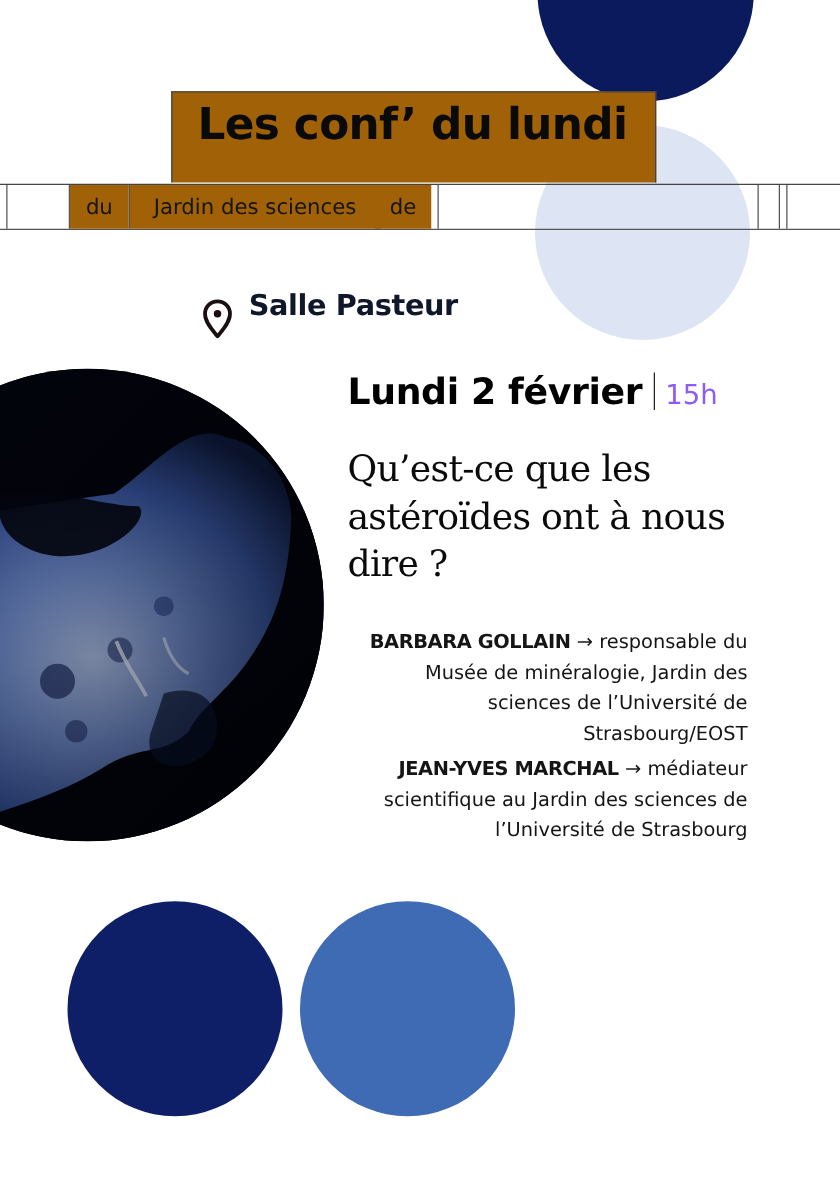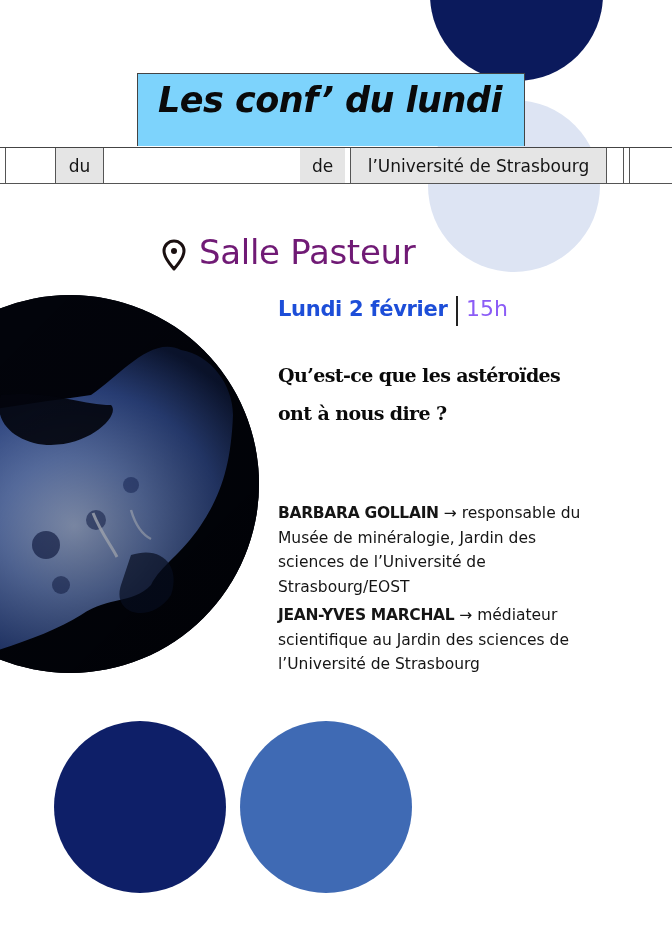--- a/index.html
+++ b/index.html
@@ -8,76 +8,76 @@
       background: #ffffff; font-family: "DejaVu Sans", "Liberation Sans", sans-serif; color: #111;
     }
     .circle { position: absolute; border-radius: 50%; }
     #c-top { left: 430px; top: -92px; width: 173px; height: 173px; background: #0b1a5c; }
     #c-light { left: 428px; top: 100px; width: 172px; height: 172px; background: #dde4f3; }
     #c-bl { left: 54px; top: 721px; width: 172px; height: 172px; background: #0e1f68; }
     #c-br { left: 240px; top: 721px; width: 172px; height: 172px; background: #3f6ab4; }
 
     #title-box {
       position: absolute; left: 137px; top: 73px; width: 388px; height: 73px;
-      border: 1.5px solid #444; border-bottom: none; background: #7dd3fc; box-sizing: border-box; font-style: italic;
+      border: 1.5px solid #444; border-bottom: none; background: #a16207; box-sizing: border-box;
     }
     #title-text {
       position: absolute; left: 20px; top: 6px; font-weight: bold; font-size: 35px;
       letter-spacing: -0.5px; color: #0a0a0a;
     }
 
     #strip {
       position: absolute; left: 0; top: 147px; width: 672px; height: 37px;
       border-top: 1.5px solid #444; border-bottom: 1.5px solid #555; box-sizing: border-box;
     }
     .vline { position: absolute; top: 0; width: 1px; height: 100%; background: #555; }
     .cell {
       position: absolute; top: 0; height: 100%; display: flex; align-items: center; justify-content: center;
-      font-size: 17px; color: #151515; background: #e5e5e5;
+      font-size: 17px; color: #151515; background: #a16207;
     }
 
     #pin { position: absolute; left: 161px; top: 239px; width: 26px; height: 32px; }
-    #venue { position: absolute; left: 199px; top: 232px; font-size: 34px; font-weight: normal; color: #701a75; letter-spacing: -0.3px; }
+    #venue { position: absolute; left: 199px; top: 232px; font-size: 23px; font-weight: bold; color: #0f172a; letter-spacing: -0.3px; }
 
     #asteroid {
       position: absolute; left: -119px; top: 295px; width: 378px; height: 378px; border-radius: 50%;
       overflow: hidden; background: #02040c;
     }
 
     #date-line { position: absolute; left: 278px; top: 296px; display: flex; align-items: baseline; }
-    #date { font-size: 21px; font-weight: bold; color: #1d4ed8; letter-spacing: -0.3px; }
+    #date { font-size: 29px; font-weight: bold; color: #000000; letter-spacing: -0.3px; }
     #sep { display: inline-block; width: 1.5px; height: 30px; background: #222; margin: 0 8px 0 9px; align-self: center; }
     #time { font-size: 22px; color: #8b5cf6; }
 
     #question {
       position: absolute; left: 278px; top: 356px; width: 320px;
-      font-family: "DejaVu Serif", "Liberation Serif", serif; font-weight: bold; font-size: 19px; line-height: 38px;
+      font-family: "DejaVu Serif", "Liberation Serif", serif; font-weight: normal; font-size: 29px; line-height: 38px;
       color: #0a0a0a; letter-spacing: -0.6px;
     }
 
-    .speaker { position: absolute; left: 278px; width: 320px; font-size: 15.5px; line-height: 24.5px; color: #151515; }
+    .speaker { position: absolute; left: 278px; width: 320px; font-size: 15.5px; line-height: 24.5px; color: #151515; text-align: right; }
     .speaker .name { font-weight: bold; text-transform: uppercase; letter-spacing: -0.3px; }
     #sp1 { top: 501px; }
     #sp2 { top: 603px; }
   </style>
 </head>
 <body>
 
 <div class="circle" id="c-top"></div>
 <div class="circle" id="c-light"></div>
 
 <div id="strip">
   <div class="vline" style="left:5px"></div>
   <div class="vline" style="left:55px"></div>
   <div class="cell" style="left:56px;width:47px">du</div>
   <div class="vline" style="left:103px"></div>
+  <div class="cell" style="left:104px;width:200px">Jardin des sciences</div>
   <div class="vline" style="left:304px"></div>
   <div class="cell" style="left:300px;width:45px">de</div>
   <div class="vline" style="left:350px"></div>
-  <div class="cell" style="left:351px;width:255px">l’Université de Strasbourg</div>
   <div class="vline" style="left:606px"></div>
   <div class="vline" style="left:623px"></div>
   <div class="vline" style="left:629px"></div>
 </div>
 
 <div id="title-box">
   <div id="title-text">Les conf’ du lundi</div>
 </div>
 
 <div id="pin">

